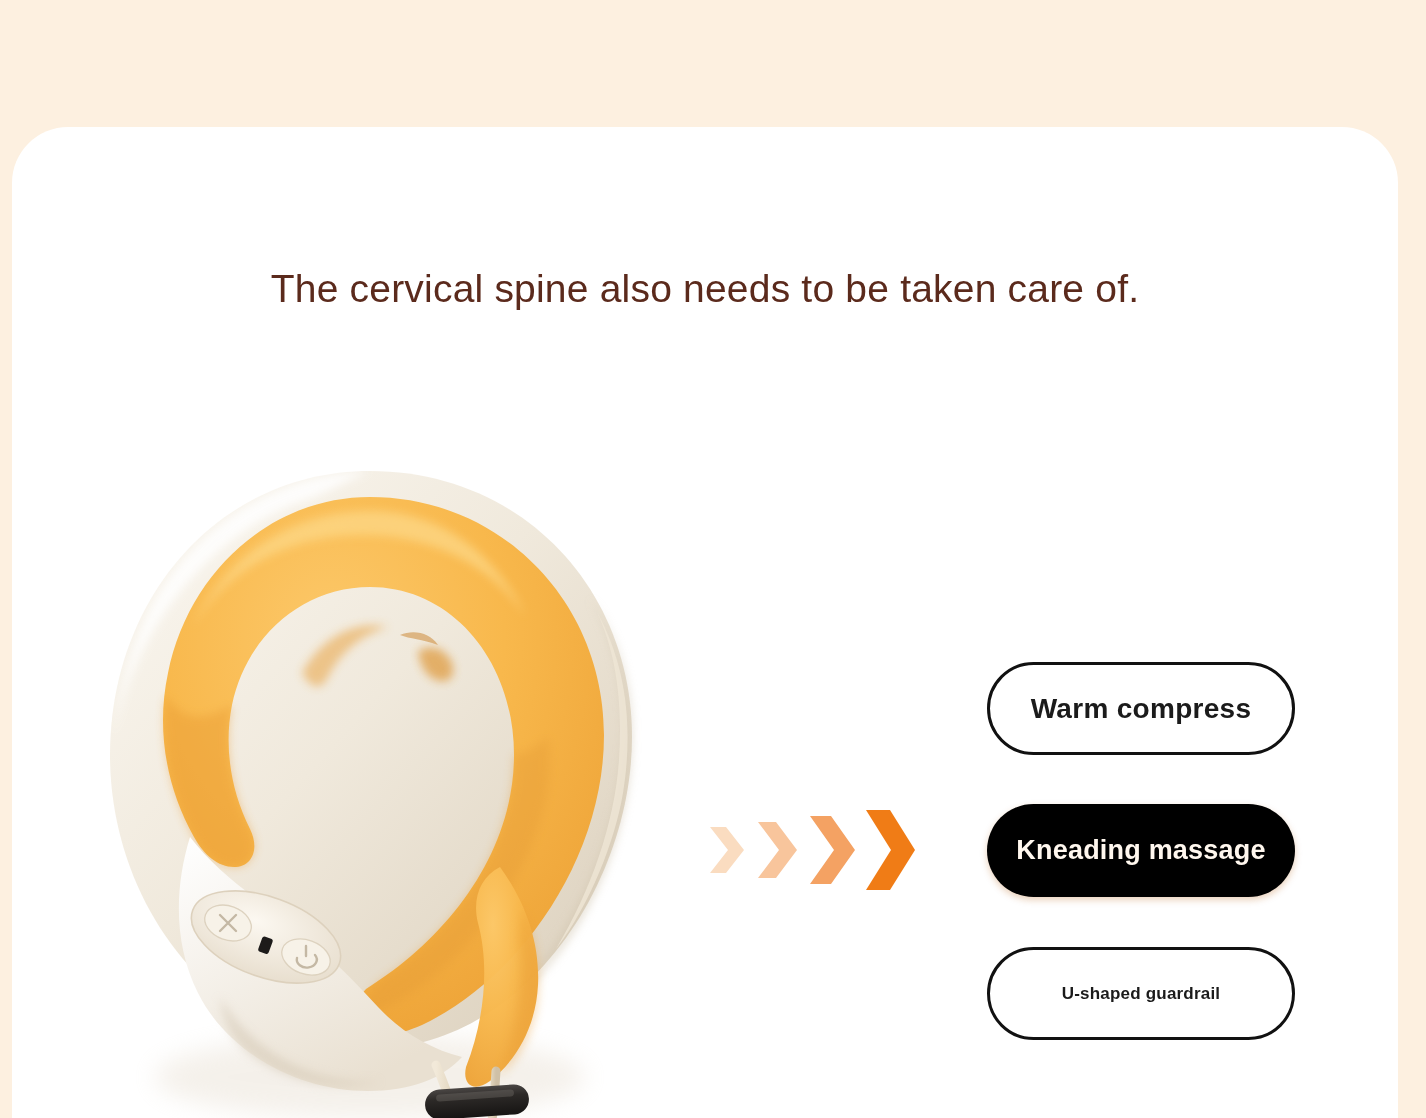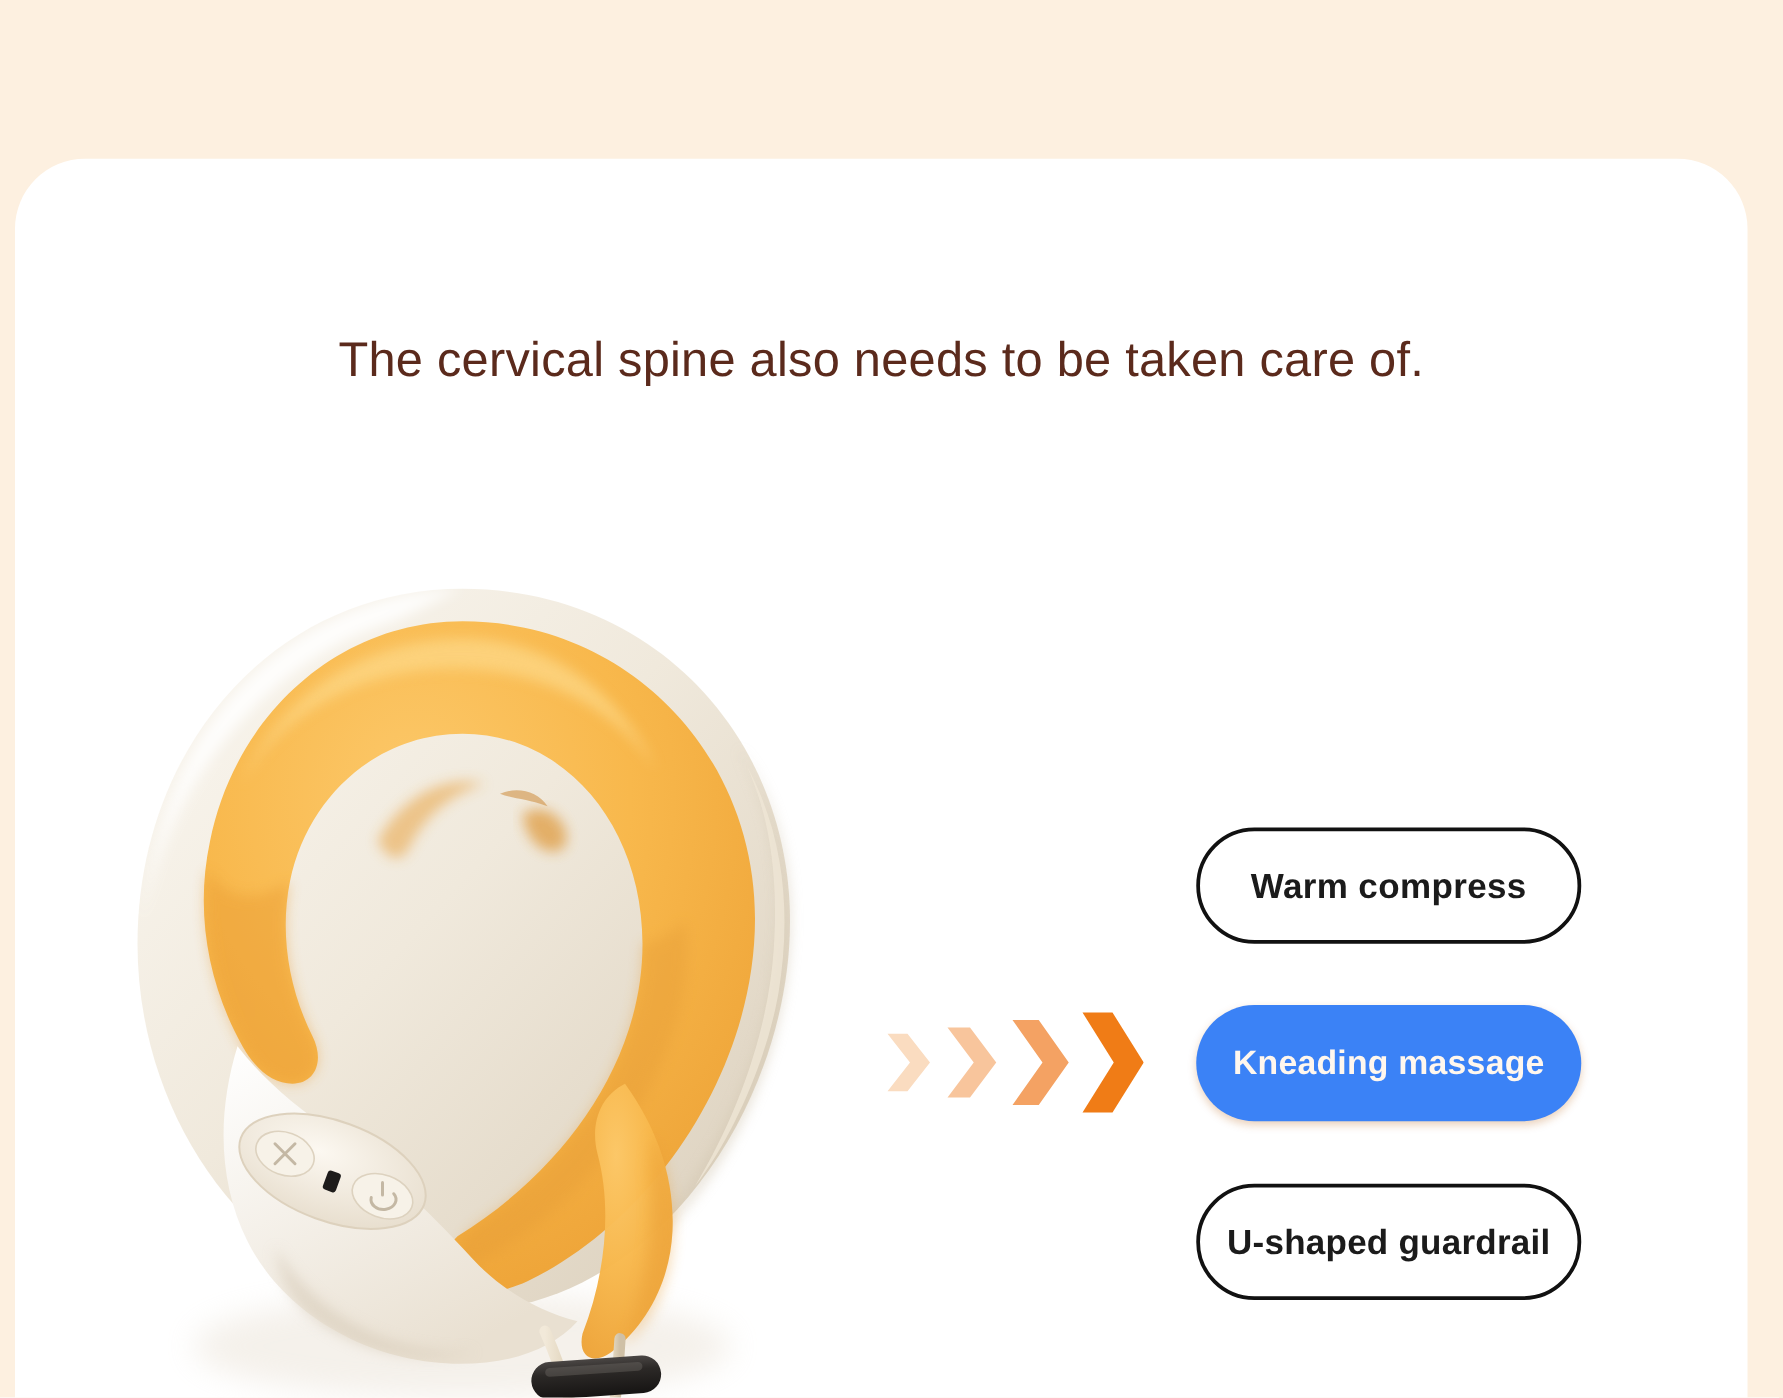--- a/index.html
+++ b/index.html
@@ -45,48 +45,48 @@
   .chevrons{
     position:absolute;
     left:688px; top:668px;
     width:215px; height:110px;
   }
   .chevrons svg{ width:100%; height:100%; display:block; }
 
   
   .options{
     position:absolute;
-    left:933px; top:525px;
+    left:963px; top:525px;
     width:320px; height:400px;text-decoration:underline;
   }
   .opt{
     position:absolute;
     left:12px;
     width:308px; height:93px;
     border-radius:47px;
     display:flex;
     align-items:center;
     justify-content:center;
     background:#ffffff;
     border:3.5px solid #111111;
     font-weight:bold;
     color:#1b1b1b;
     white-space:nowrap;
   }
   .opt-1{ top:10px;  font-size:28px; letter-spacing:.3px; }
   .opt-2{
     top:152px;
-    background:#3b82f6;
+    background:#000000;
     border:none;
     color:#fff7ee;
     font-size:27px;
     letter-spacing:.2px;
     box-shadow:0 3px 7px rgba(180,90,10,.28);
   }
-  .opt-3{ top:295px; font-size:28px; letter-spacing:.2px; }
+  .opt-3{ top:295px; font-size:17px; letter-spacing:.2px; }
 </style>
 </head>
 <body>
 
 <div class="card">
 
   <div class="heading">The cervical spine also needs to be taken care of.</div>
 
   <div class="product">
     <svg viewBox="0 0 600 740" xmlns="http://www.w3.org/2000/svg">

